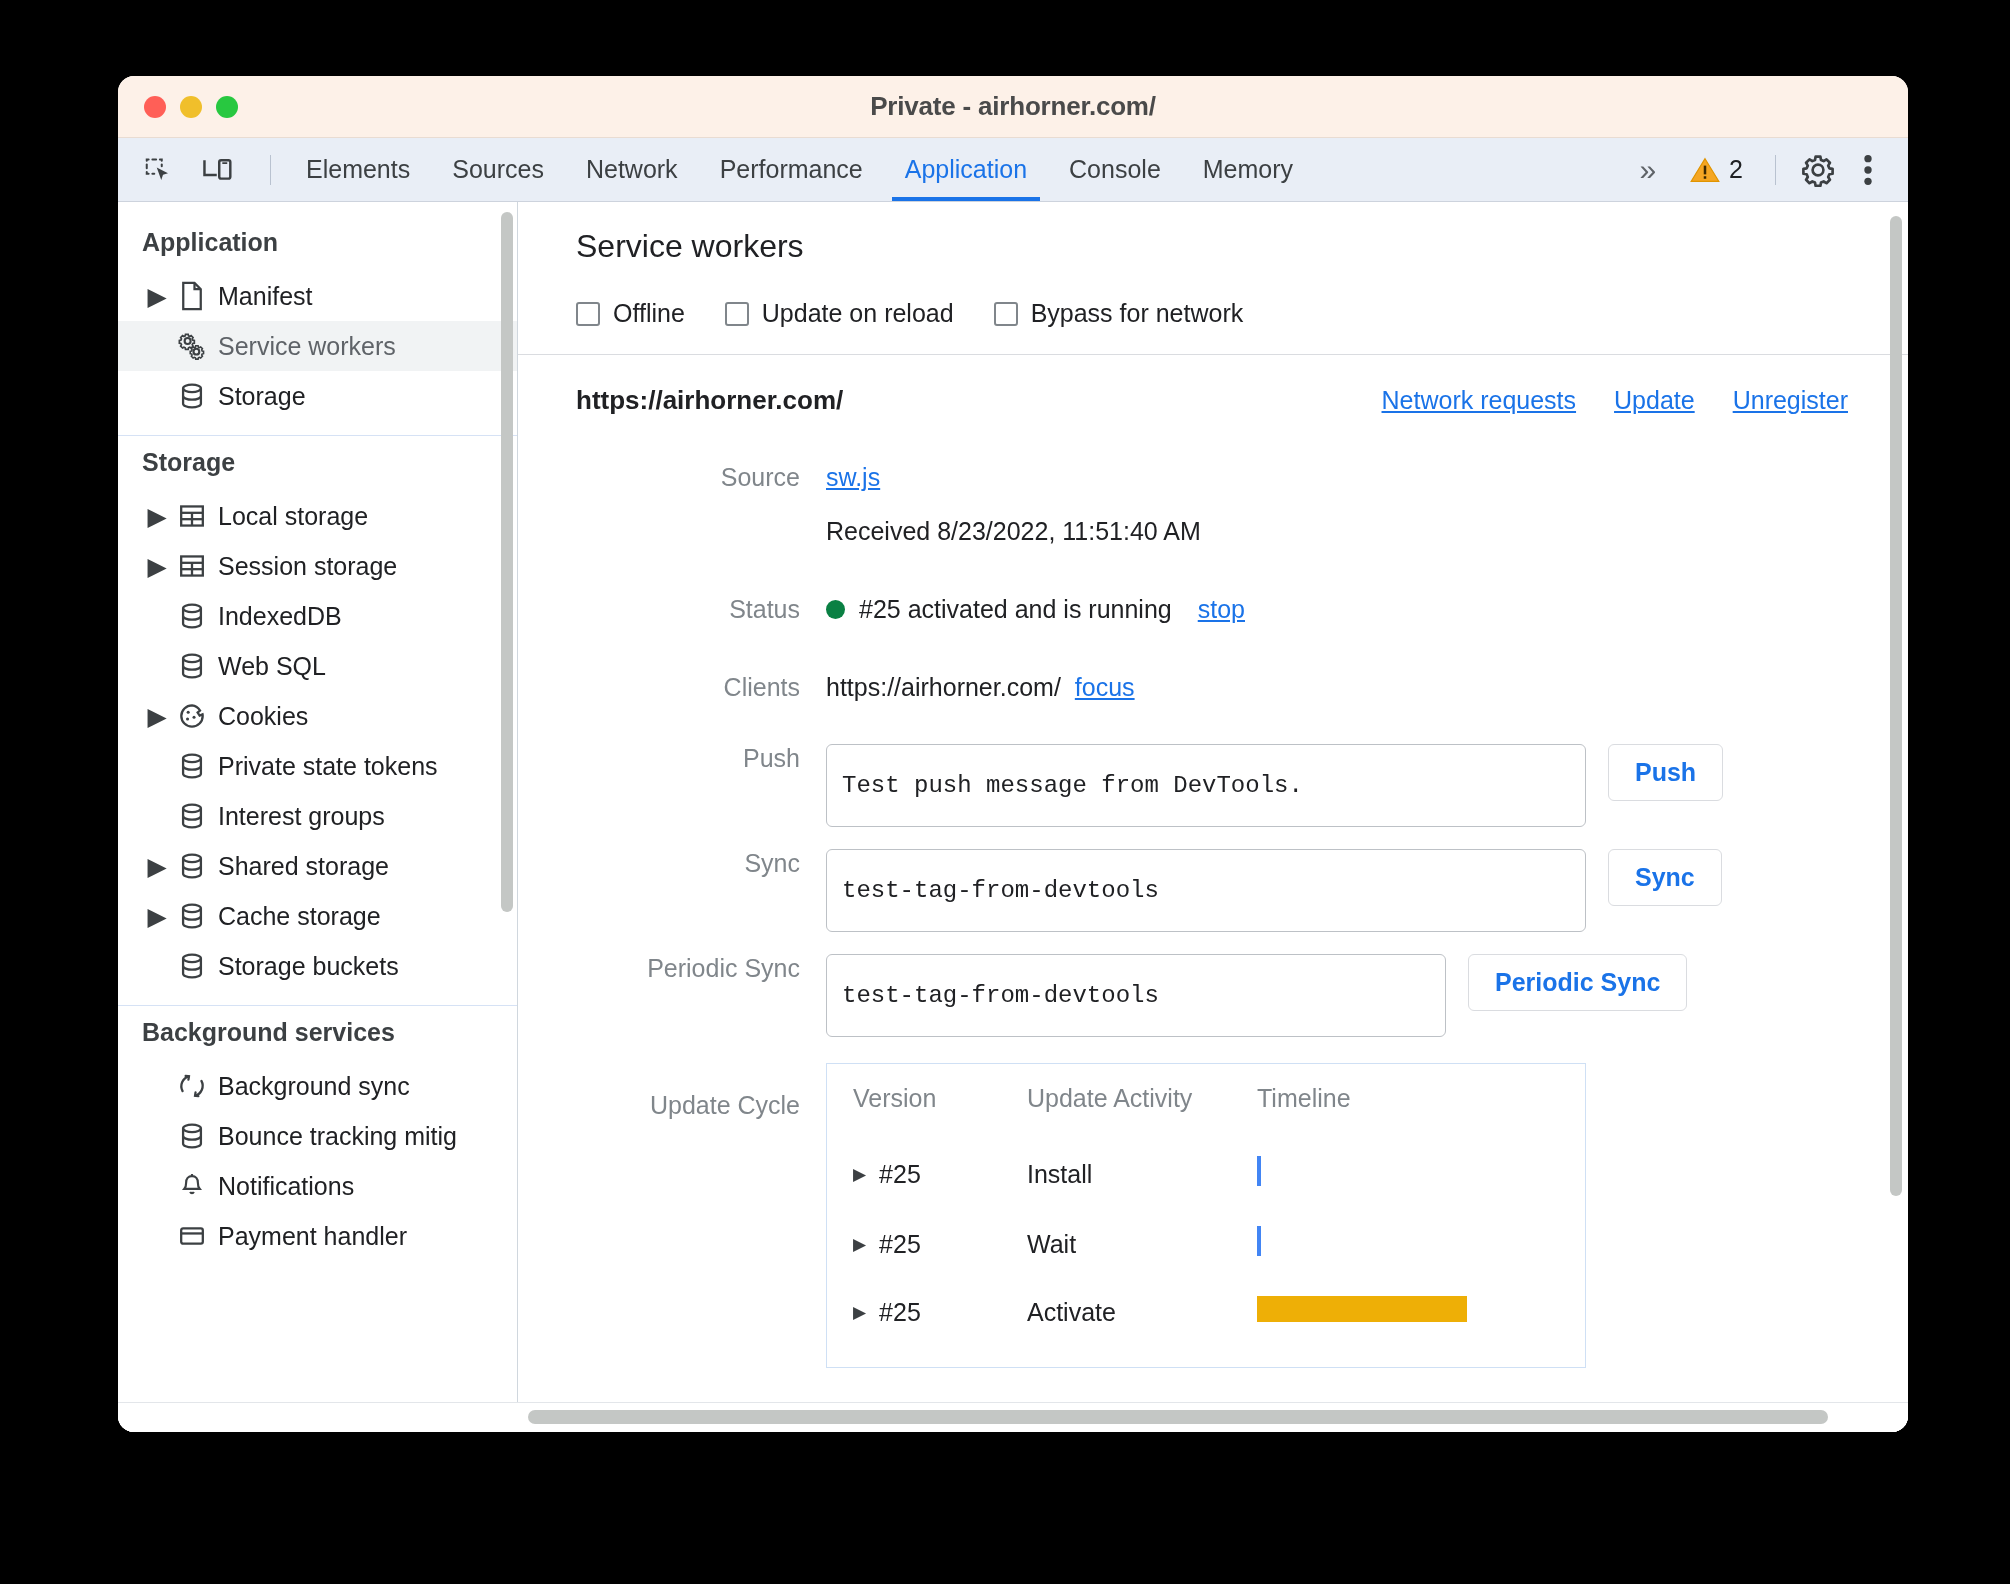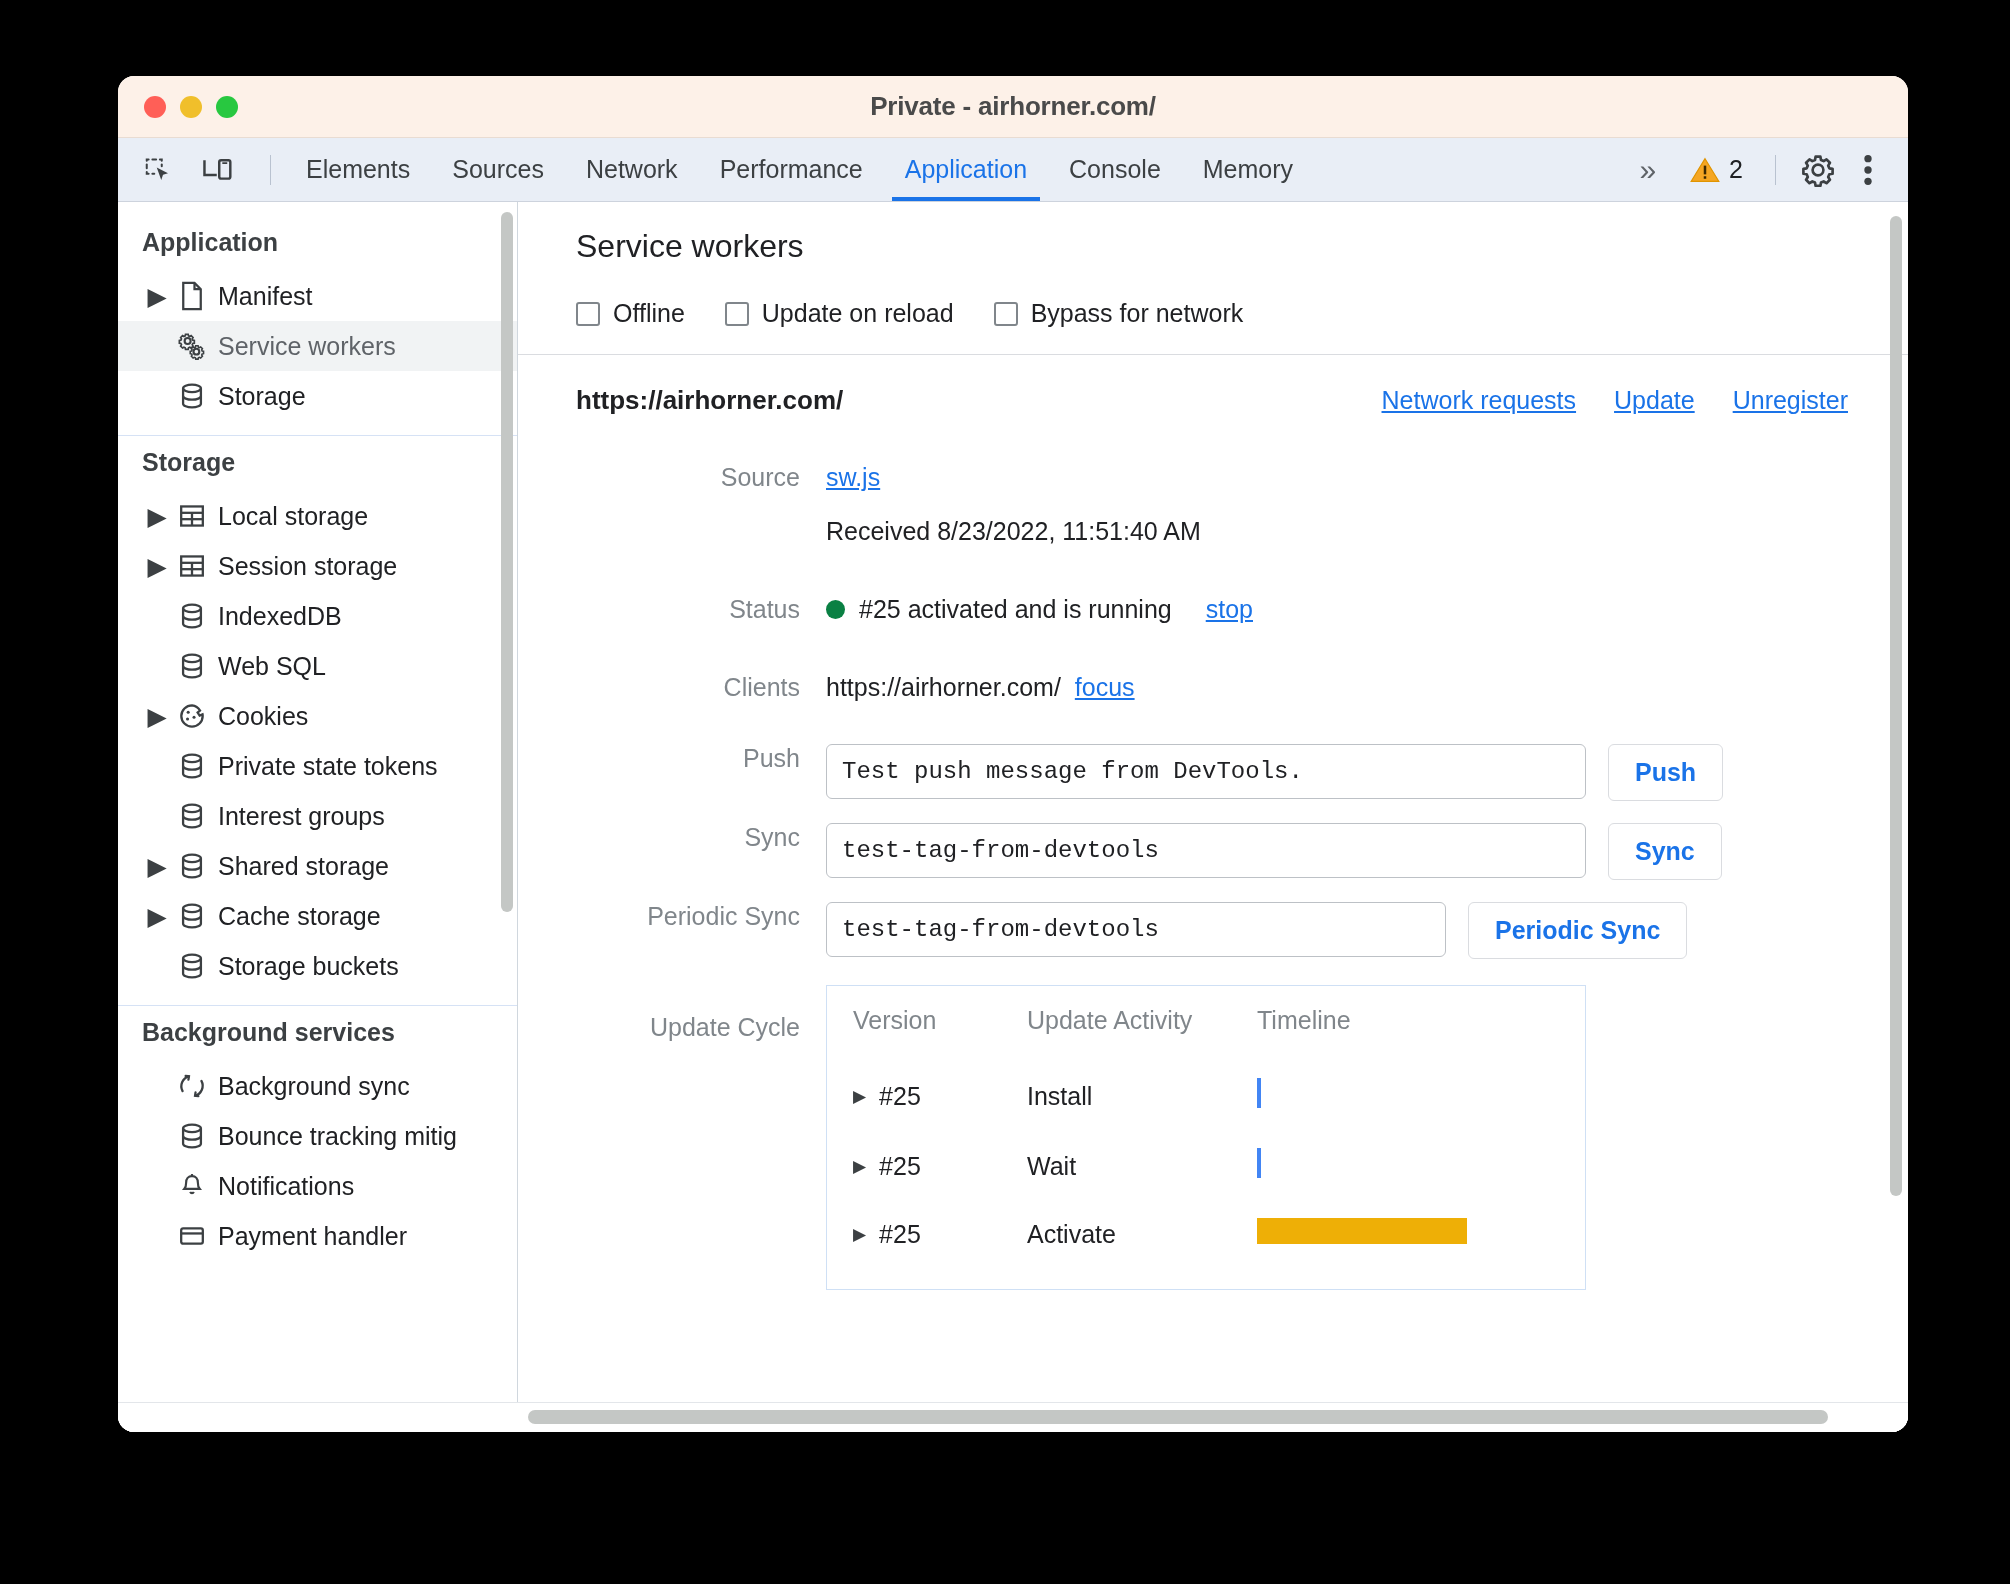--- a/index.html
+++ b/index.html
@@ -241,21 +241,21 @@
   .received { font-size: 25px; color: #202124; }
   .fieldrow {
     display: flex; align-items: flex-start;
     padding: 0 0 0 58px;
     margin-top: 22px;
   }
   .txtinput {
     font-family: "Liberation Mono", monospace;
     font-size: 24px;
     color: #202124;
-    padding: 13px 15px;
+    padding: 27px 15px;
     border: 1px solid #bdc1c6;
     border-radius: 6px;
     background: #fff;
     outline: none;
   }
   .txtinput.push { width: 760px; }
   .txtinput.sync { width: 760px; }
   .txtinput.psync { width: 620px; }
   .actbtn {
     margin-left: 22px;
@@ -724,21 +724,21 @@
               <div class="row">
                 <div class="rlabel"></div>
                 <div class="received">Received 8/23/2022, 11:51:40 AM</div>
               </div>
 
               <div class="row" style="margin-top:24px">
                 <div class="rlabel">Status</div>
                 <div class="rval">
                   <span class="status-dot"></span>
                   <span>#25 activated and is running</span>
-                  <a class="lnk" style="margin-left:20px">stop</a>
+                  <a class="lnk" style="margin-left:12px">stop</a>
                 </div>
               </div>
 
               <div class="row" style="margin-top:24px">
                 <div class="rlabel">Clients</div>
                 <div class="rval">
                   <span>https://airhorner.com/</span>
                   <a class="lnk">focus</a>
                 </div>
               </div>

